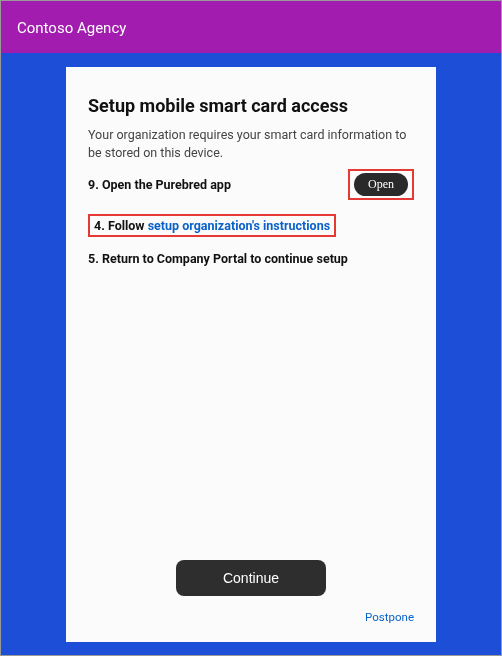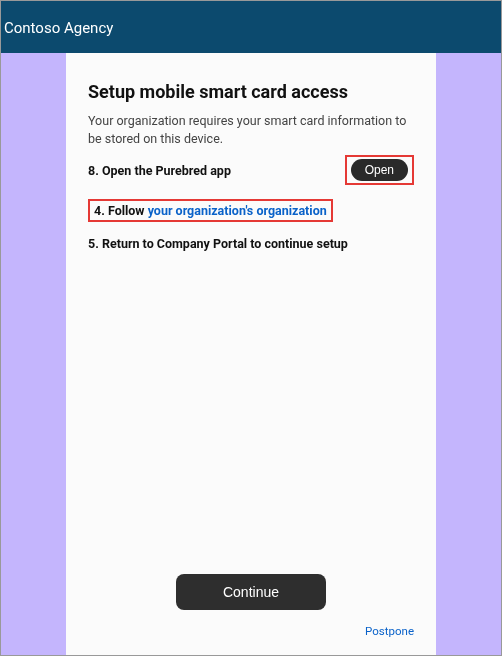--- a/index.html
+++ b/index.html
@@ -9,29 +9,29 @@
     }
     body {
       width: 502px;
       height: 656px;
       font-family: -apple-system, BlinkMacSystemFont, "Segoe UI", Roboto, Helvetica, Arial, sans-serif;
       background: #fff;
       border: 1px solid #999;
       overflow: hidden;
     }
     .topbar {
-      background: #0c4a6e;
+      background: #a21caf;
       color: #fff;
       font-size: 15px;
-      padding: 18px 16px 16px 3px;
+      padding: 18px 16px 16px 16px;
     }
     .outer {
-      background: #c4b5fd;
+      background: #1d4ed8;
       height: calc(656px - 53px);
-      padding: 0 65px;
+      padding: 14px 65px;
     }
     .card {
       background: #fbfbfb;
       height: 100%;
       padding: 28px 22px 18px 22px;
       display: flex;
       flex-direction: column;
     }
     .title {
       font-size: 18px;
@@ -61,20 +61,21 @@
       font-weight: 700;
     }
     .open-pill {
       background: #2a2a2a;
       color: #fff;
       border: none;
       font-size: 12px;
       font-weight: 500;
       padding: 4px 14px;
       border-radius: 12px;
+      font-family: Liberation Serif, serif;
     }
     .highlight-red {
       border: 2px solid #e53935;
       padding: 2px 4px;
       display: inline-flex;
       align-items: center;
     }
     .spacer {
       flex: 1;
     }
@@ -103,30 +104,30 @@
   <span>Contoso Agency</span>
 </div>
 
 <div class="outer">
   <div class="card">
 
     <div class="title">Setup mobile smart card access</div>
     <div class="subtitle">Your organization requires your smart card information to be stored on this device.</div>
 
     <div class="step">
-      <span class="step-text">8.  Open the Purebred app</span>
+      <span class="step-text">9.  Open the Purebred app</span>
       <span class="highlight-red">
         <button class="open-pill">Open</button>
       </span>
     </div>
 
     <div class="step">
       <span class="highlight-red">
         <span class="step-text">
-          <span>4.  Follow </span><span class="step-link">your organization's organization</span>
+          <span>4.  Follow </span><span class="step-link">setup organization's instructions</span>
         </span>
       </span>
     </div>
 
     <div class="step">
       <span class="step-text">5.  Return to Company Portal to continue setup</span>
     </div>
 
     <div class="spacer"></div>
 

